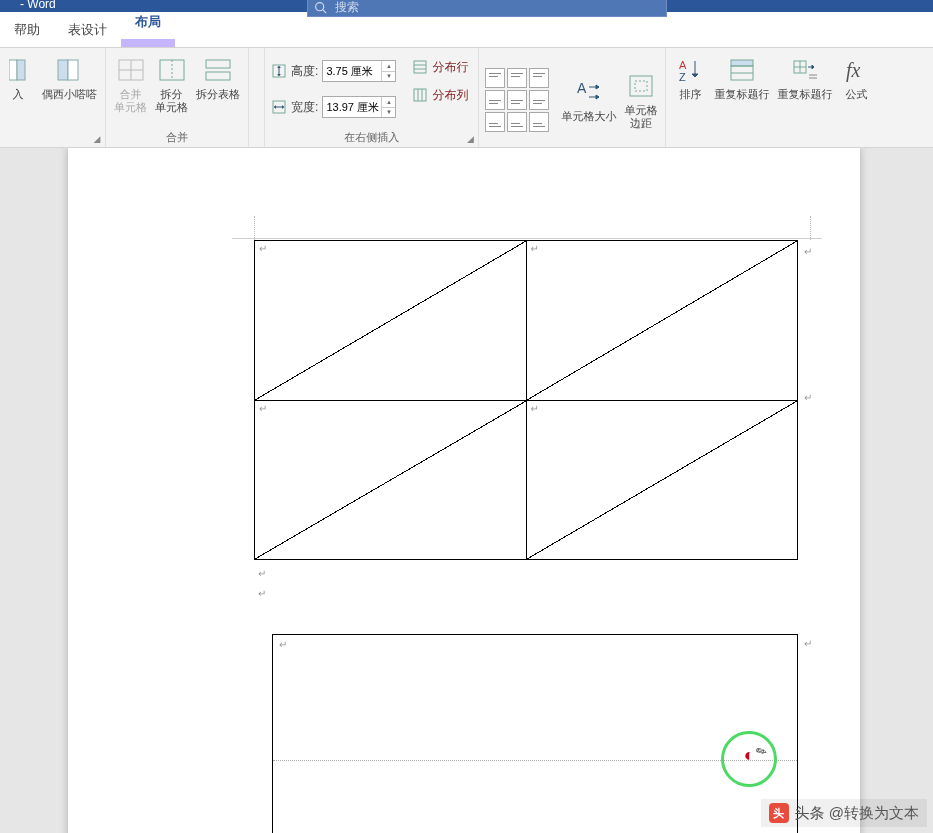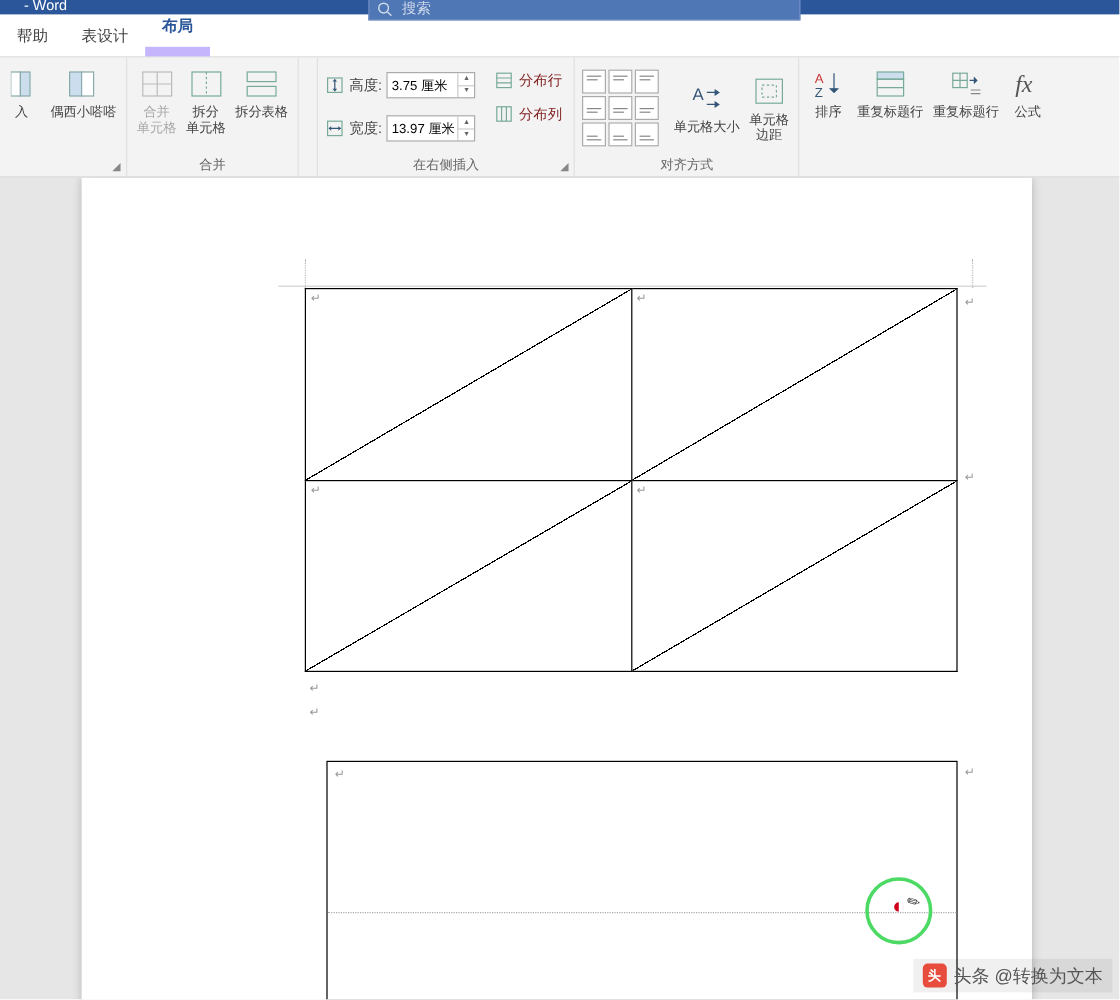--- a/index.html
+++ b/index.html
@@ -398,21 +398,20 @@
         <div class="ico">
             <svg width="28" height="26">
               <rect x="3" y="3" width="22" height="20" fill="none" stroke="#7a9"></rect>
               <rect x="8" y="8" width="12" height="10" fill="none" stroke="#7a9" stroke-dasharray="2"></rect>
             </svg>
           </div>
         <div class="lbl" style="white-space:pre">单元格
 边距</div>
       </div>
     </div>
-    <div class="rgroup-label">对齐方式</div>
   </div>
 
   <div class="rgroup" style="border-right:none">
     <div class="rgroup-body">
       <div class="bigbtn">
         <div class="ico">
             <svg width="22" height="26">
               <text x="0" y="12" font-size="11" fill="#c33">A</text>
               <text x="0" y="24" font-size="11" fill="#357">Z</text>
               <path d="M16 4 v16 M16 20 l-3 -3 h6 z" stroke="#357" fill="#357"></path>

